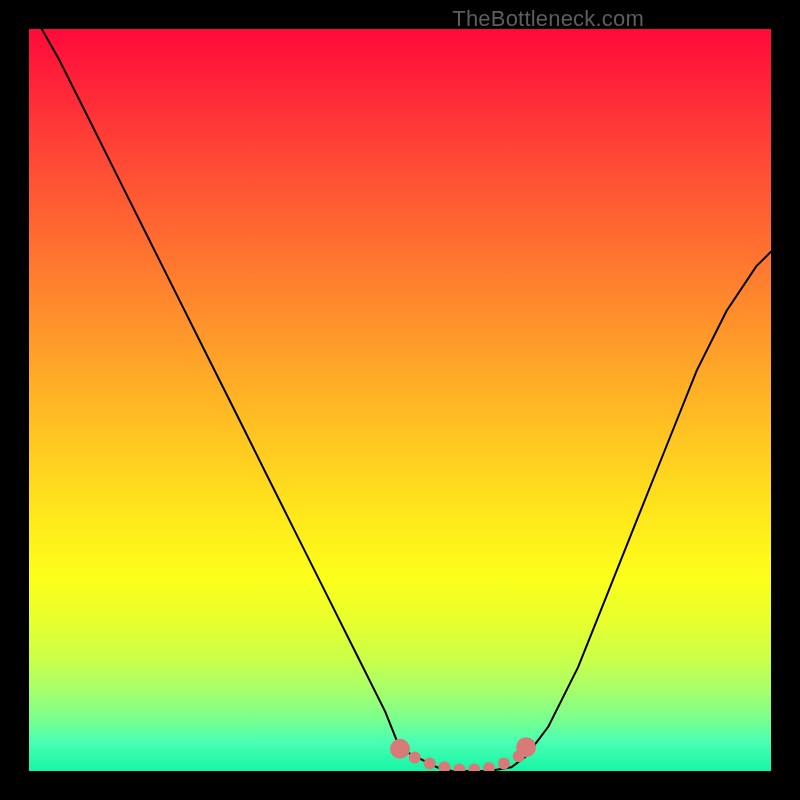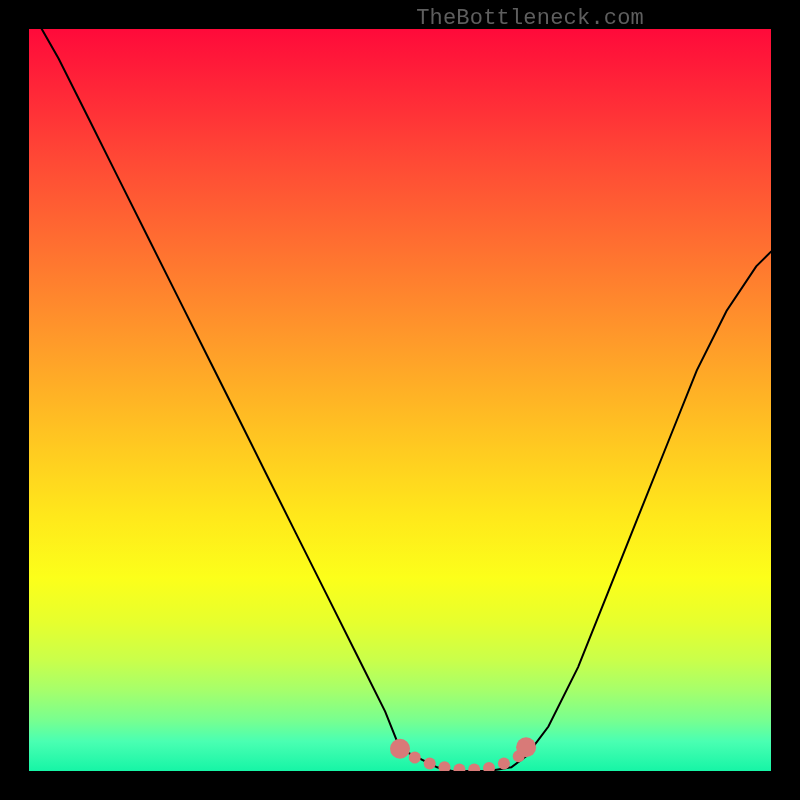--- a/index.html
+++ b/index.html
@@ -9,21 +9,20 @@
     height: 800px;
     overflow: hidden;
     background: #000;
     font-family: Arial, Helvetica, sans-serif;
   }
   .frame {
     position: relative;
     width: 652px;
     height: 800px;
     background: #000;
-    font-family: Liberation Mono, monospace;
   }
   .plot-area {
     position: absolute;
     left: 29px;
     top: 29px;
     width: 742px;
     height: 742px;
     overflow: hidden;
   }
   .gradient {

